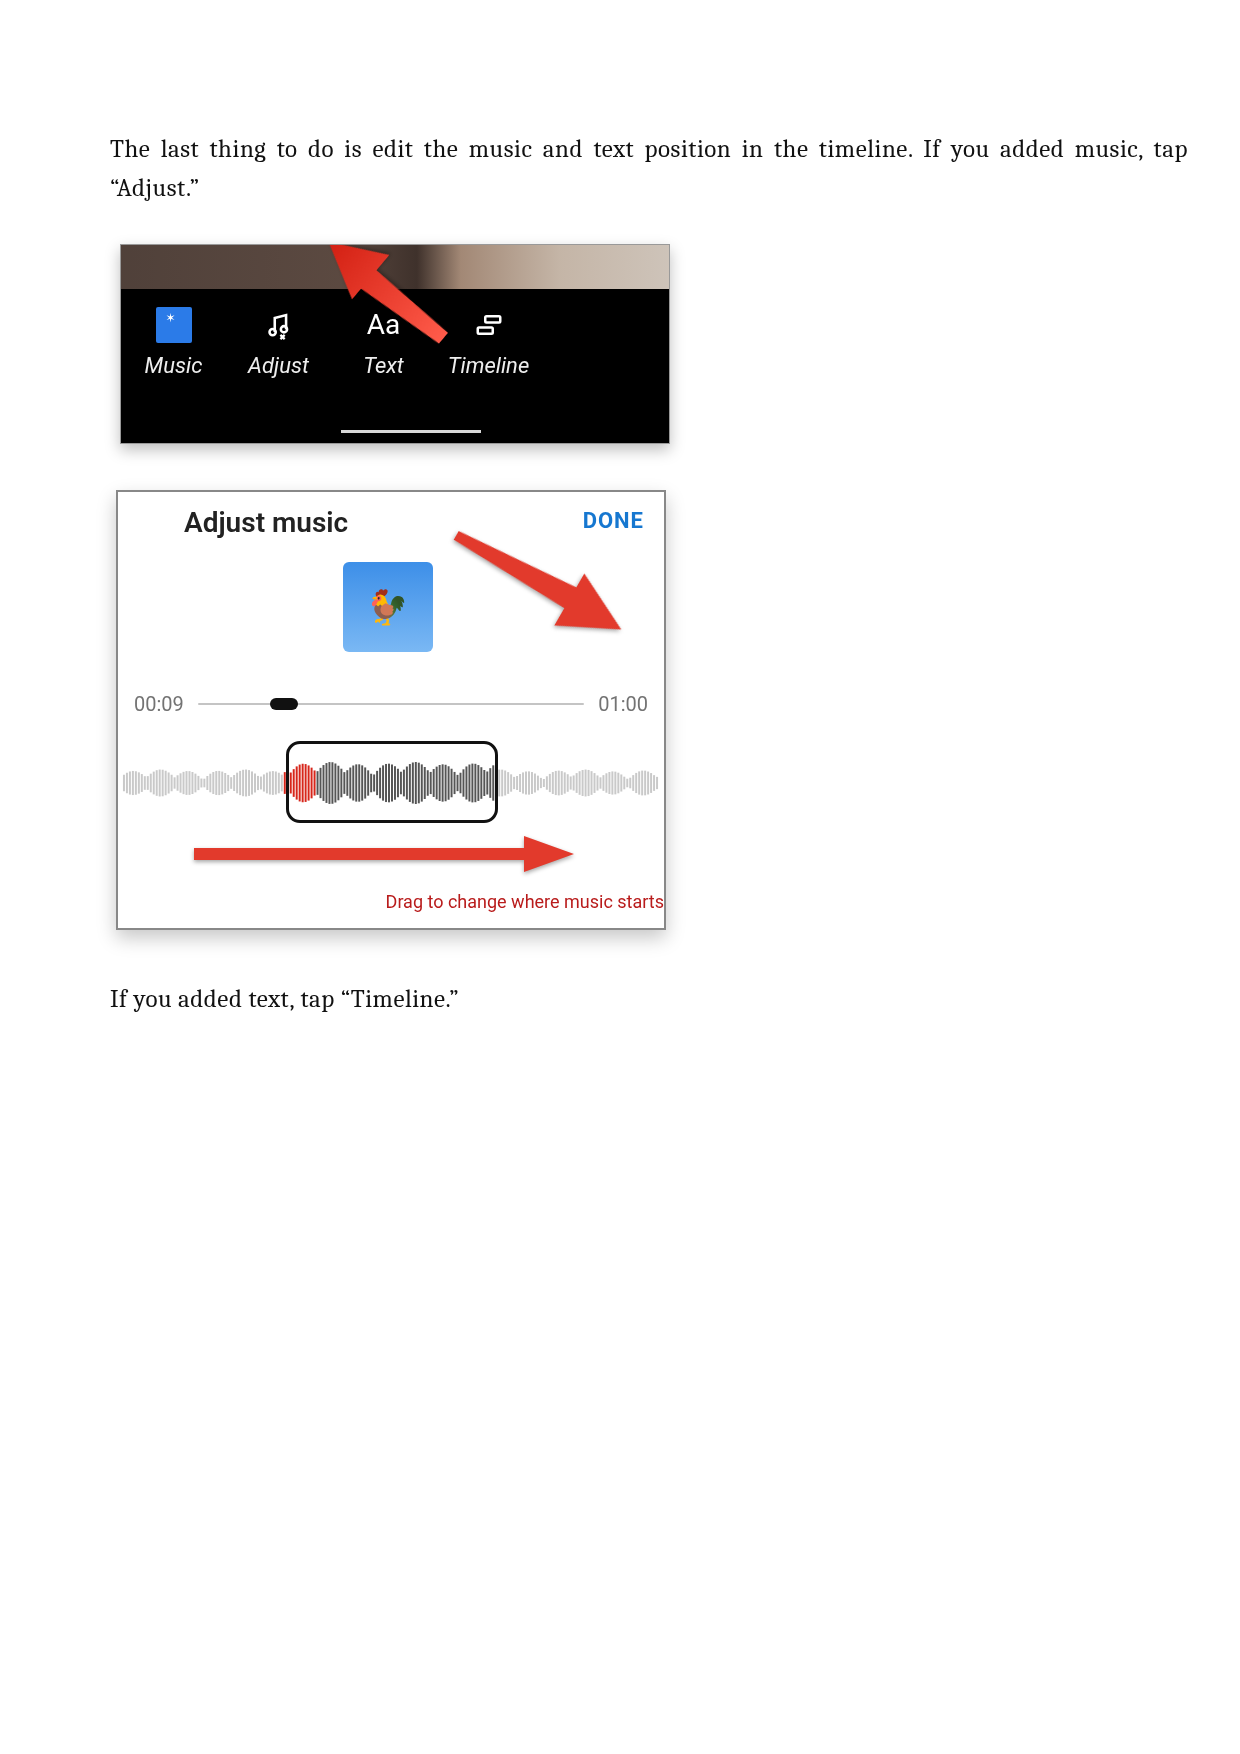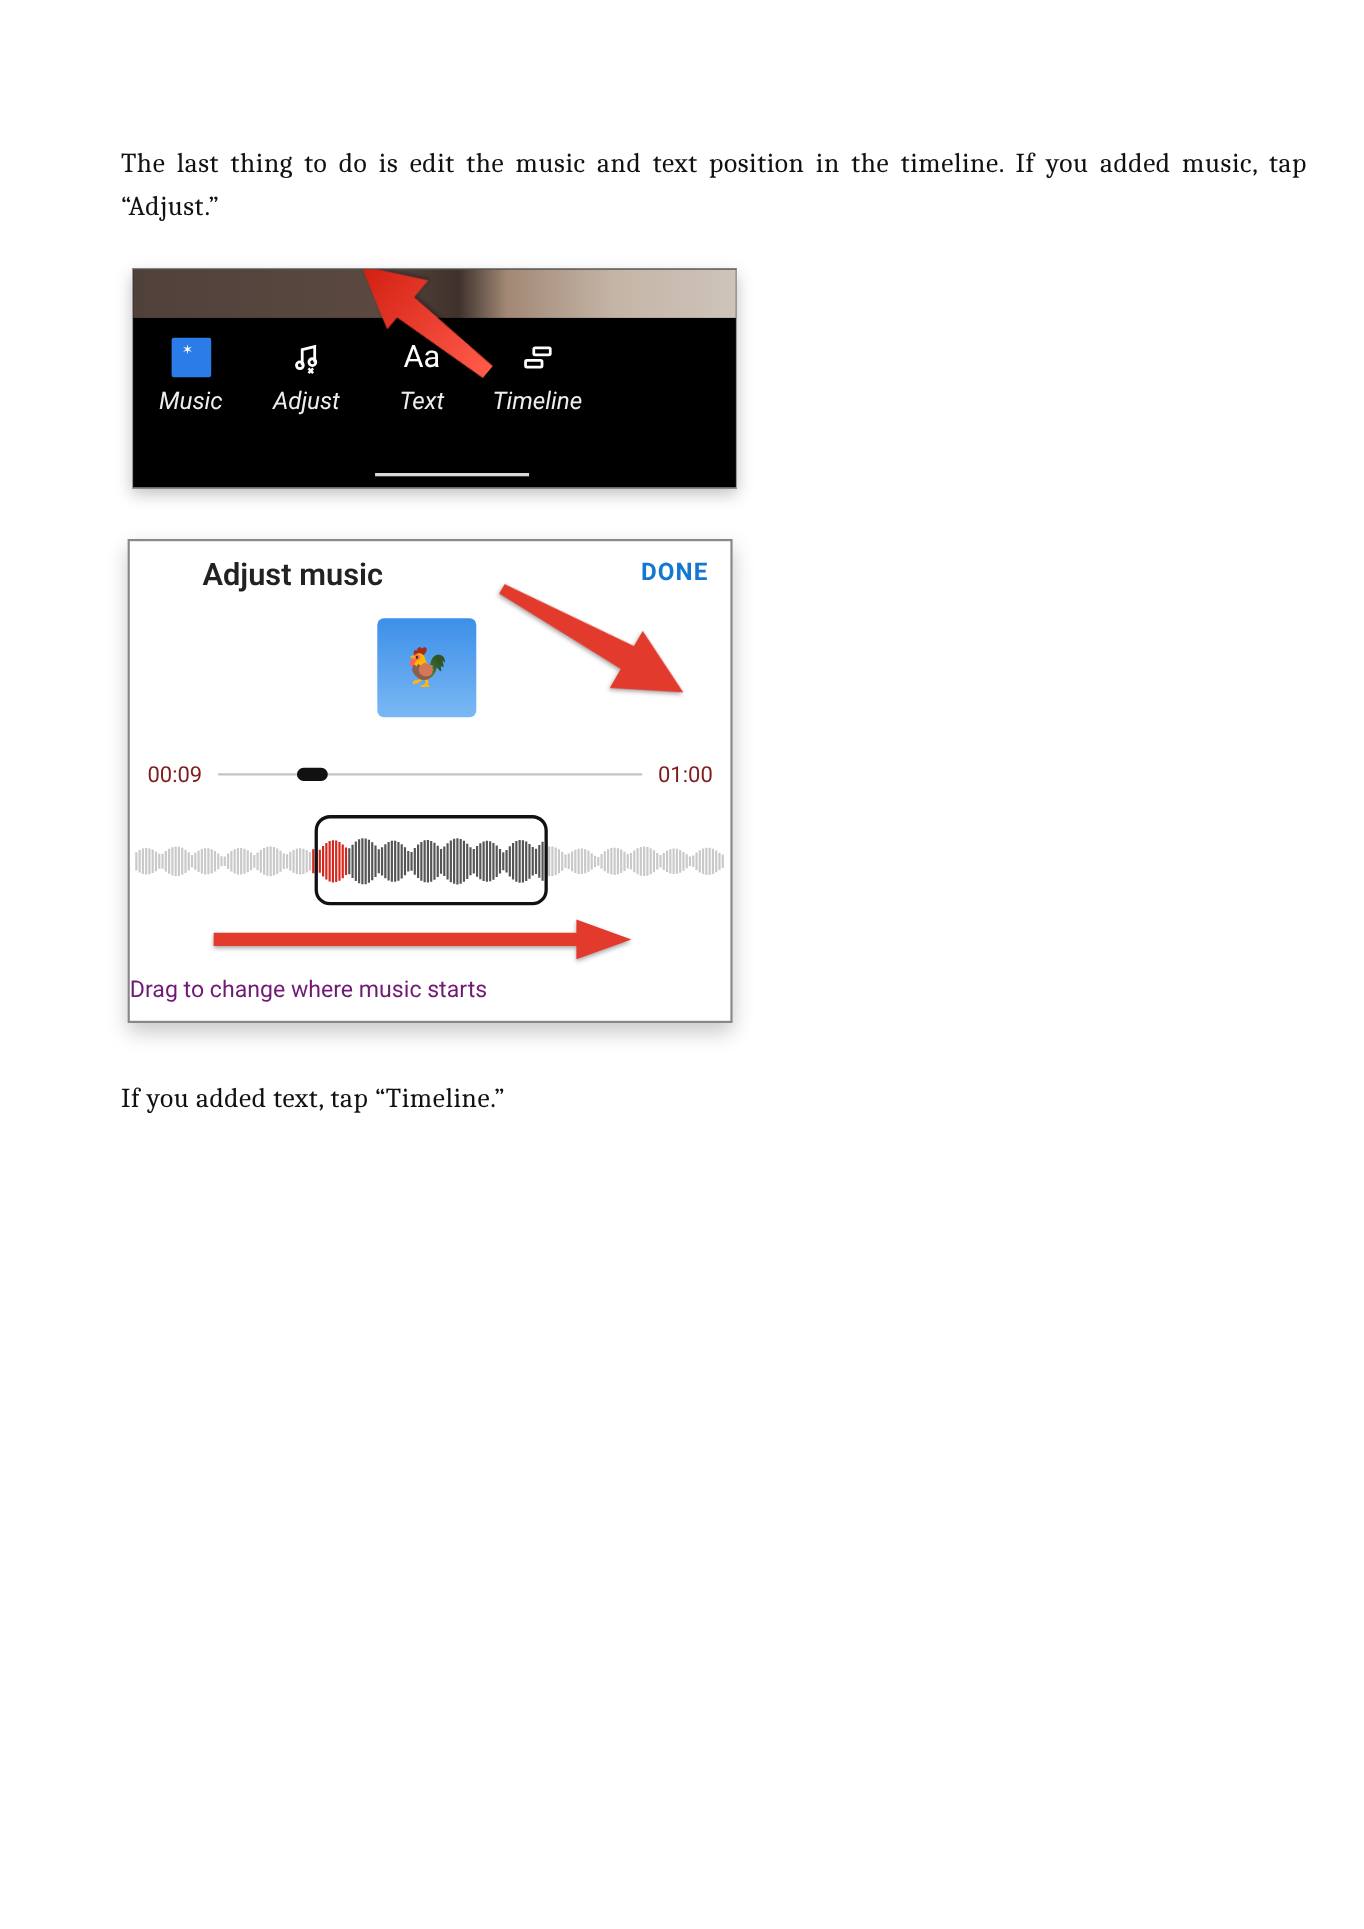--- a/index.html
+++ b/index.html
@@ -21,31 +21,31 @@
   .aa { font-size: 28px; color: #fff; font-weight: 400; }
   .underline-bar { position: absolute; bottom: 10px; left: 220px; width: 140px; height: 3px; background: #fff; opacity: 0.85; }
   .arrow1 { position: absolute; top: 10px; left: 190px; transform: rotate(-140deg); }
 
   
   .fig2-wrap { width: 550px; margin: -4px 0 50px 6px; position: relative; }
   .fig2 { width: 550px; height: 440px; background: #fff; border: 2px solid #888; position: relative; box-shadow: 0 8px 18px rgba(0,0,0,0.22); font-family: -apple-system, "Segoe UI", Roboto, Arial, sans-serif; }
   .f2-header { position: absolute; top: 14px; left: 20px; font-size: 28px; font-weight: 600; color: #222; margin-left: 46px; }
   .f2-done { position: absolute; top: 16px; right: 20px; font-size: 22px; font-weight: 700; color: #1677d0; letter-spacing: 1px; }
   .thumb { position: absolute; top: 70px; left: 225px; width: 90px; height: 90px; background: linear-gradient(#3d8fe8,#7ab8f4); border-radius: 6px; display: flex; align-items: center; justify-content: center; font-size: 34px; }
-  .time-row { position: absolute; top: 200px; left: 16px; right: 16px; display: flex; justify-content: space-between; align-items: center; font-size: 20px; color: #7f1d1d; }
+  .time-row { position: absolute; top: 200px; left: 16px; right: 16px; display: flex; justify-content: space-between; align-items: center; font-size: 20px; color: #737373; }
   .track-line { position: absolute; top: 211px; left: 80px; right: 80px; height: 2px; background: #c4c4c4; border-radius: 2px; }
   .track-knob { position: absolute; top: 206px; left: 152px; width: 28px; height: 12px; background: #111; border-radius: 6px; }
 
   .waveform { position: absolute; top: 255px; left: 0; right: 0; height: 72px; }
   .wave-svg { width: 100%; height: 100%; display: block; }
   .sel-box { position: absolute; top: 249px; left: 168px; width: 212px; height: 82px; border: 3px solid #111; border-radius: 14px; pointer-events: none; }
 
   .arrow2 { position: absolute; top: 50px; right: 30px; transform: rotate(30deg); }
   .arrow3 { position: absolute; top: 342px; left: 76px; width: 380px; }
-  .f2-caption { position: absolute; bottom: 16px; left: 0; right: 0; text-align: left; font-size: 21px; color: #701a75; }
+  .f2-caption { position: absolute; bottom: 16px; left: 0; right: 0; text-align: right; font-size: 18px; color: #b91c1c; }
 
   
   .ann { filter: drop-shadow(0 2px 2px rgba(0,0,0,0.35)); }
 </style>
 </head>
 <body>
 
 <div class="page">
 
   <p class="para">The last thing to do is edit the music and text position in the timeline. If you added music, tap “Adjust.”</p>

